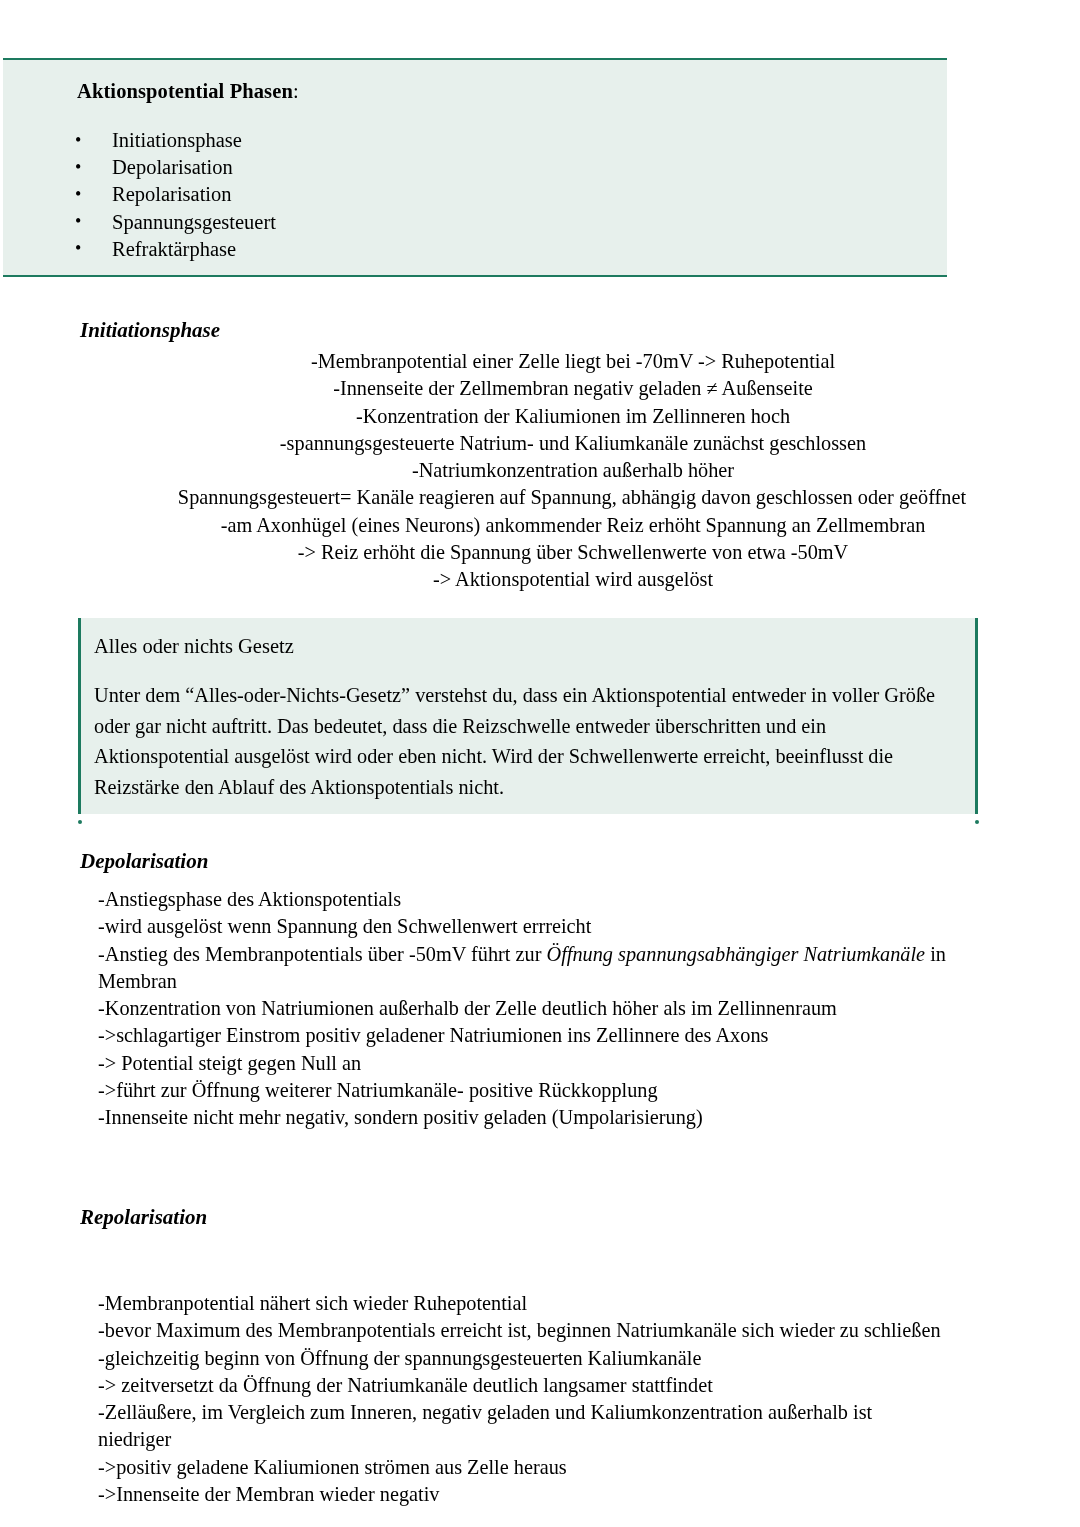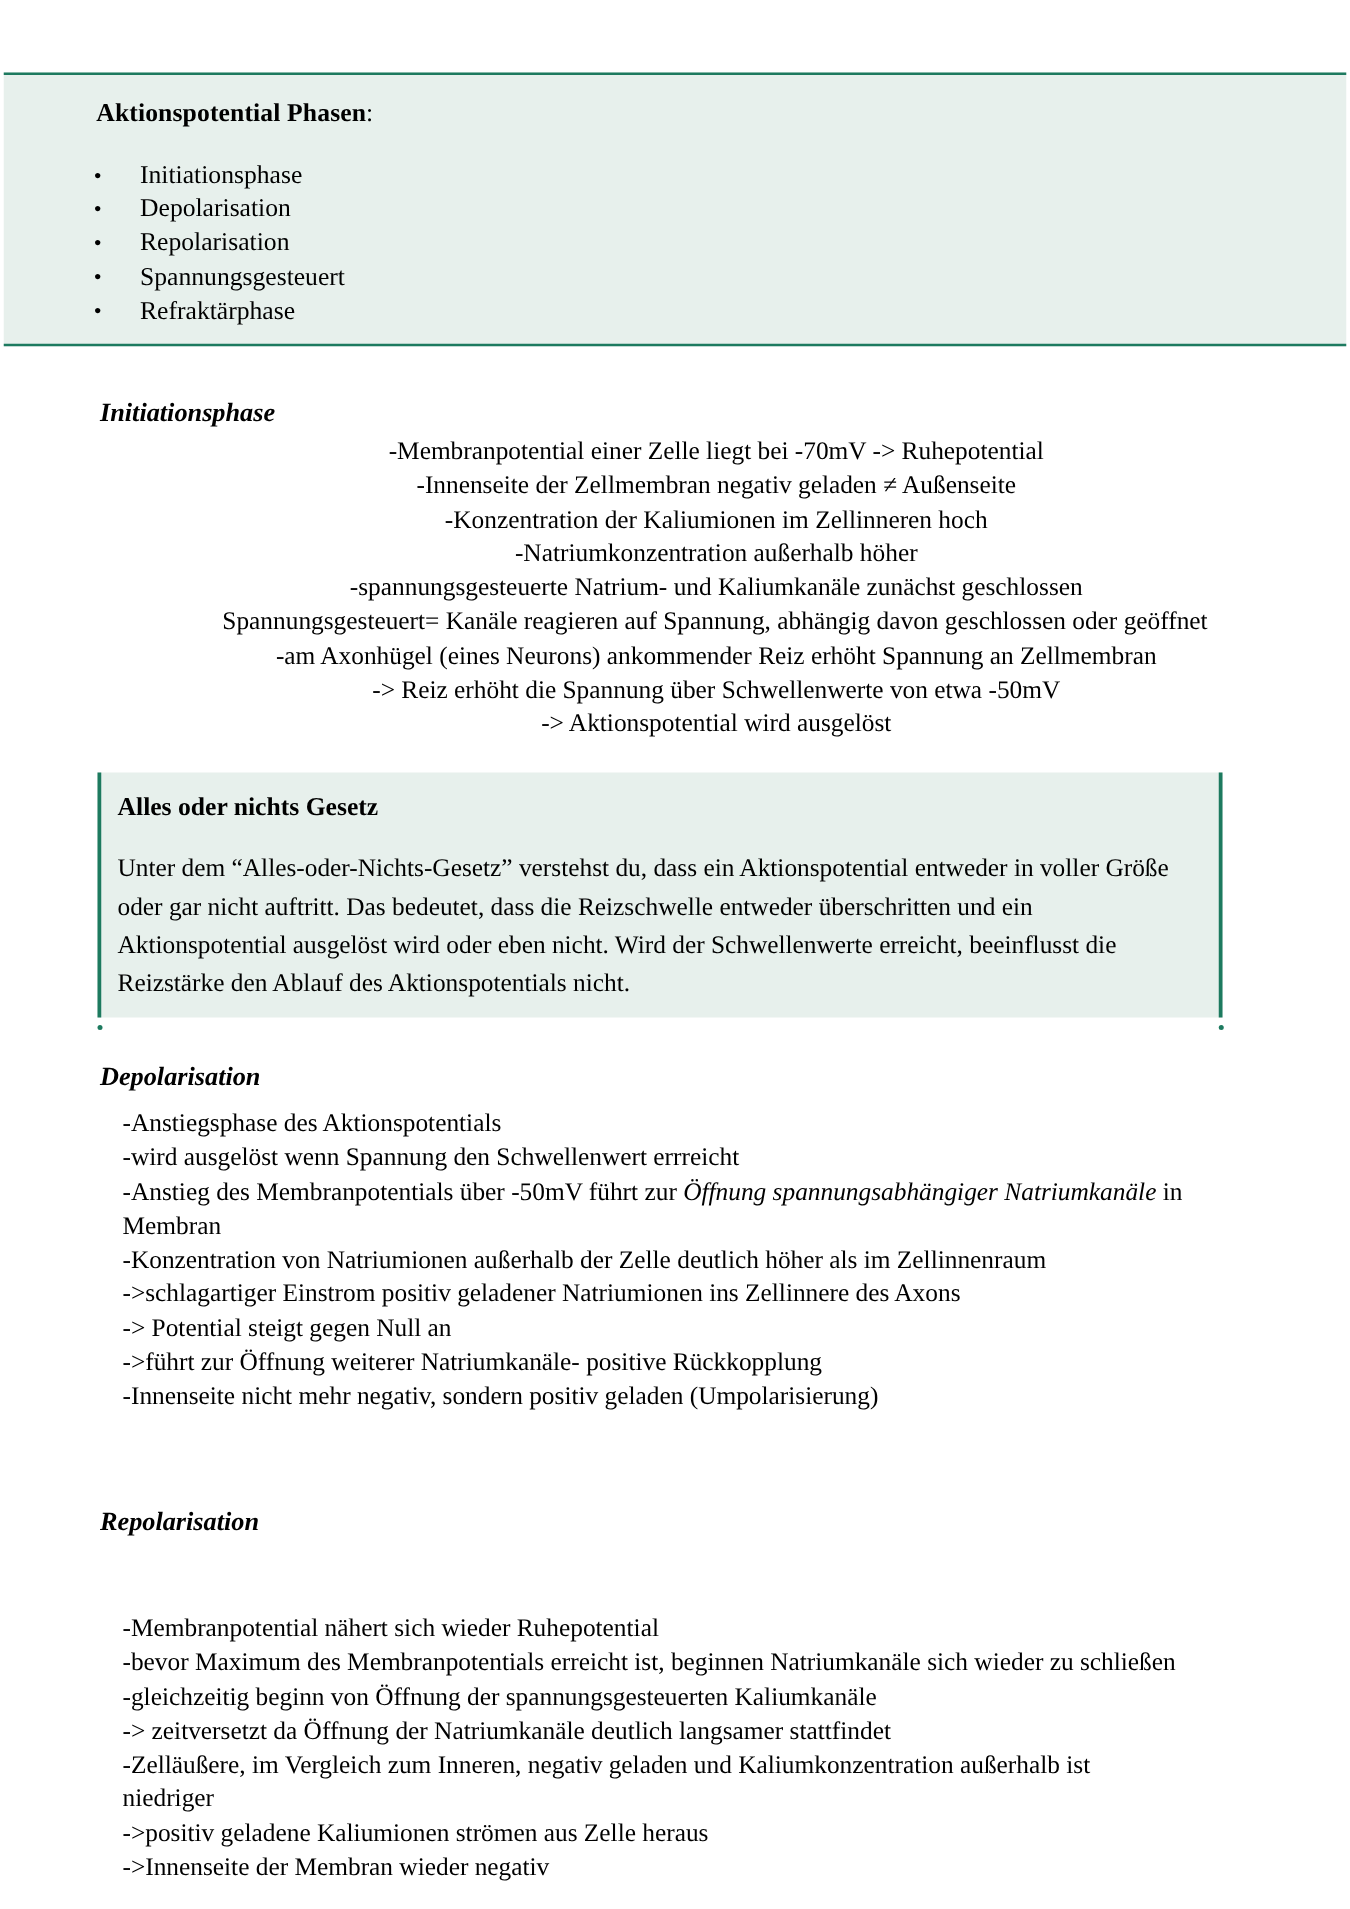--- a/index.html
+++ b/index.html
@@ -22,21 +22,21 @@
     width: 1080px;
     height: 1527px;
     background: #ffffff;
   }
 
   
   .phase-box {
     position: absolute;
     left: 3px;
     top: 58px;
-    width: 1074px;
+    width: 944px;
     height: 219px;
     background: #e7f0ec;
     border-top: 2px solid #1d7a5f;
     border-bottom: 2px solid #1d7a5f;
     box-sizing: border-box;
   }
   .phase-box-title {
     position: absolute;
     left: 74px;
     top: 18px;
@@ -106,21 +106,21 @@
     height: 196px;
     background: #e7f0ec;
     border-left: 3px solid #1d7a5f;
     border-right: 3px solid #1d7a5f;
     box-sizing: border-box;
   }
   .callout-title {
     position: absolute;
     left: 13px;
     top: 15px;
-    font-weight: bold;
+    font-weight: normal;
     font-size: 20.5px;
     line-height: 26px;
     white-space: nowrap;
   }
   .callout-body {
     position: absolute;
     left: 13px;
     top: 62px;
     width: 860px;
     font-size: 20.3px;
@@ -155,22 +155,22 @@
       <li><span>Refraktärphase</span></li>
     </ul>
   </section>
 
   <h2 class="sec-heading" style="left:80px; top:300px;">Initiationsphase</h2>
 
   <div class="body-block" style="left:98px; top:348px; width:950px;text-align:center;">
     <div class="ln">-Membranpotential einer Zelle liegt bei -70mV -&gt; Ruhepotential</div>
     <div class="ln">-Innenseite der Zellmembran negativ geladen ≠ Außenseite</div>
     <div class="ln">-Konzentration der Kaliumionen im Zellinneren hoch</div>
+    <div class="ln">-spannungsgesteuerte Natrium- und Kaliumkanäle zunächst geschlossen</div>
     <div class="ln">-Natriumkonzentration außerhalb höher</div>
-    <div class="ln">-spannungsgesteuerte Natrium- und Kaliumkanäle zunächst geschlossen</div>
     <div class="ln" style="margin-left:-2px;">Spannungsgesteuert= Kanäle reagieren auf Spannung, abhängig davon geschlossen oder geöffnet</div>
     <div class="ln">-am Axonhügel (eines Neurons) ankommender Reiz erhöht Spannung an Zellmembran</div>
     <div class="ln">-&gt; Reiz erhöht die Spannung über Schwellenwerte von etwa -50mV</div>
     <div class="ln">-&gt; Aktionspotential wird ausgelöst</div>
   </div>
 
   <aside class="callout">
     <div class="callout-title">Alles oder nichts Gesetz</div>
     <div class="callout-body">Unter dem “Alles-oder-Nichts-Gesetz” verstehst du, dass ein Aktionspotential entweder in voller Größe oder gar nicht auftritt. Das bedeutet, dass die Reizschwelle entweder überschritten und ein Aktionspotential ausgelöst wird oder eben nicht. Wird der Schwellenwerte erreicht, beeinflusst die Reizstärke den Ablauf des Aktionspotentials nicht.</div>
   </aside>

